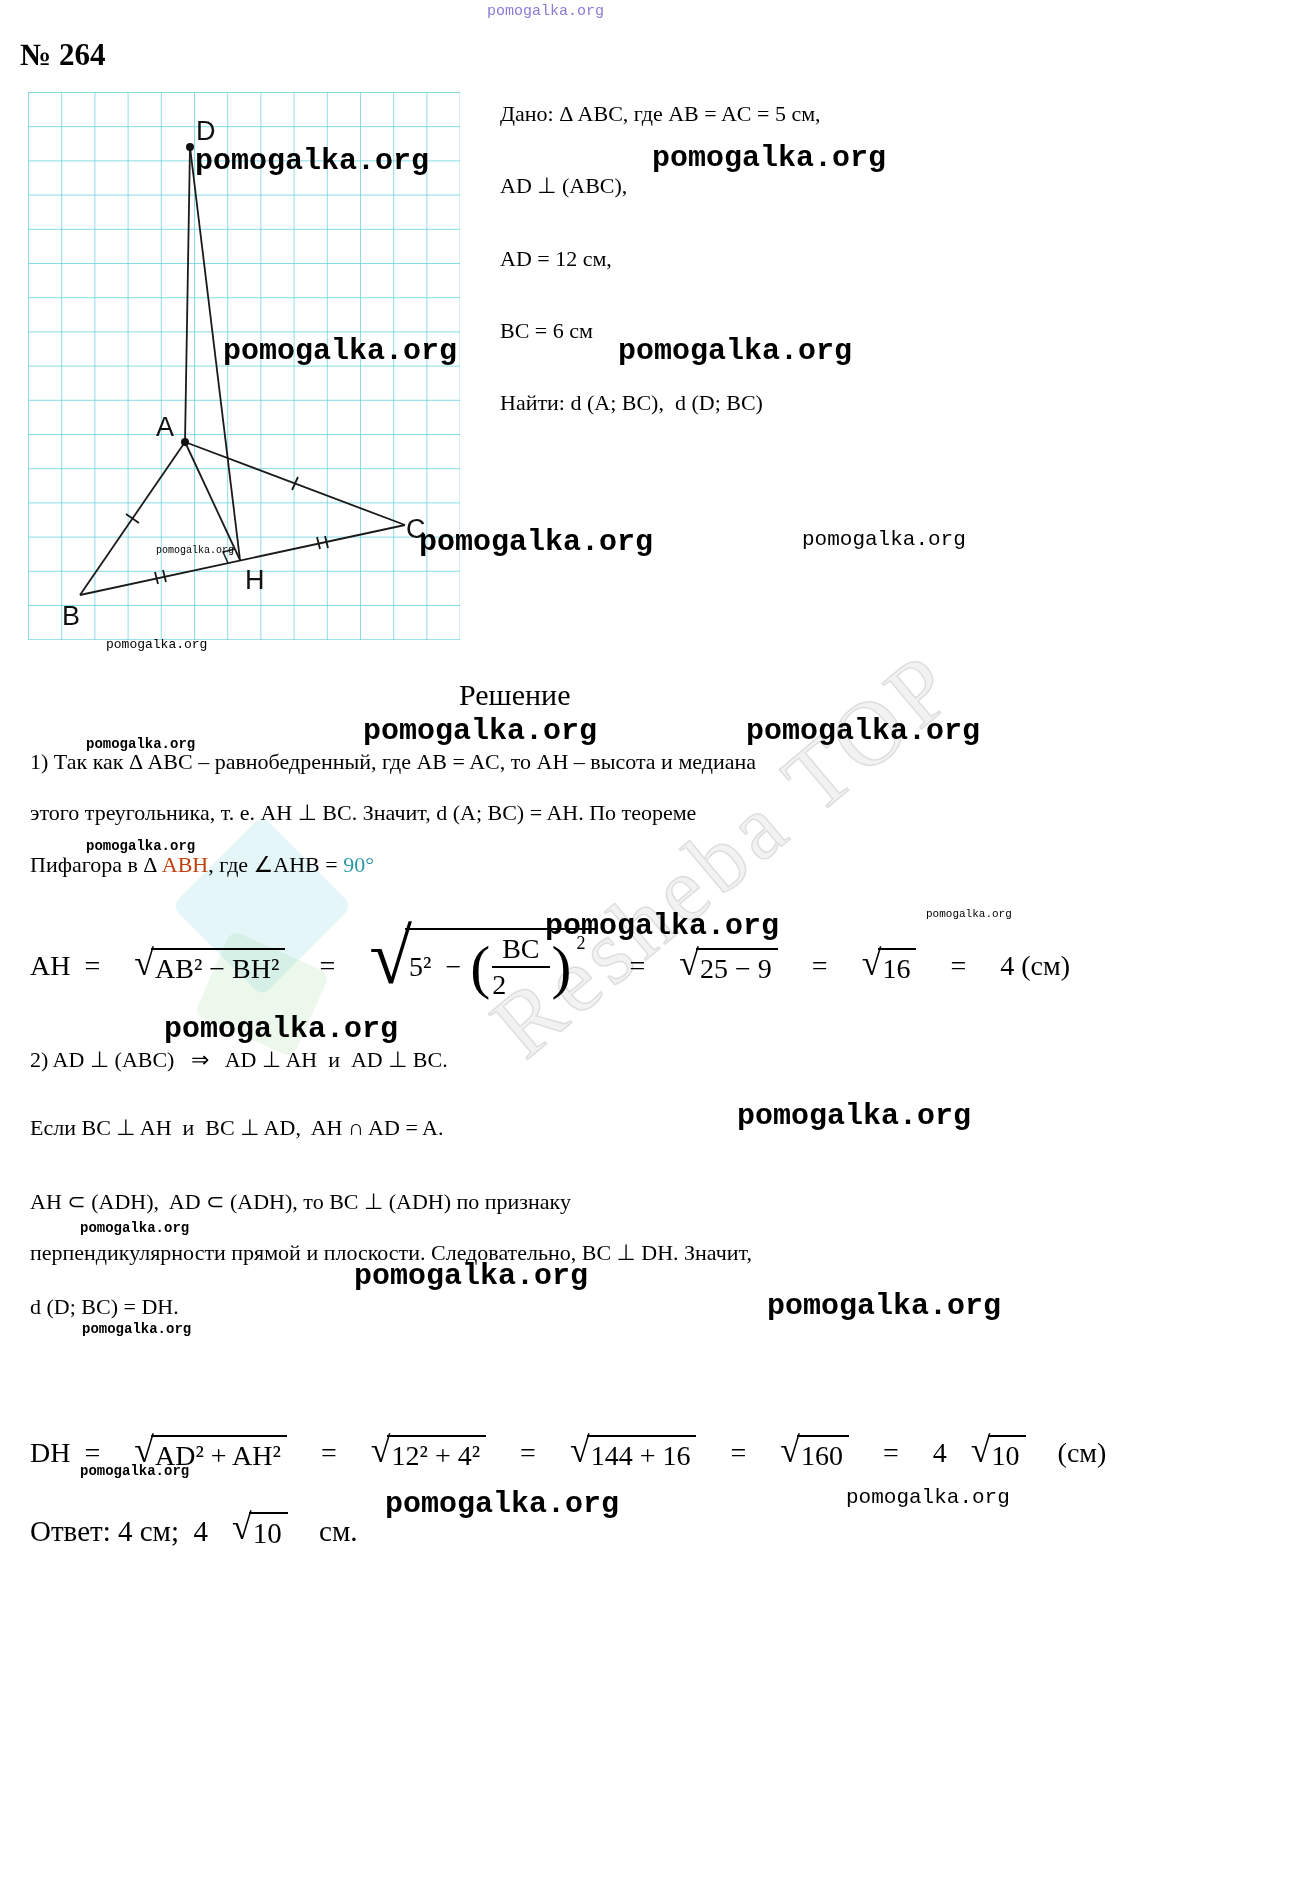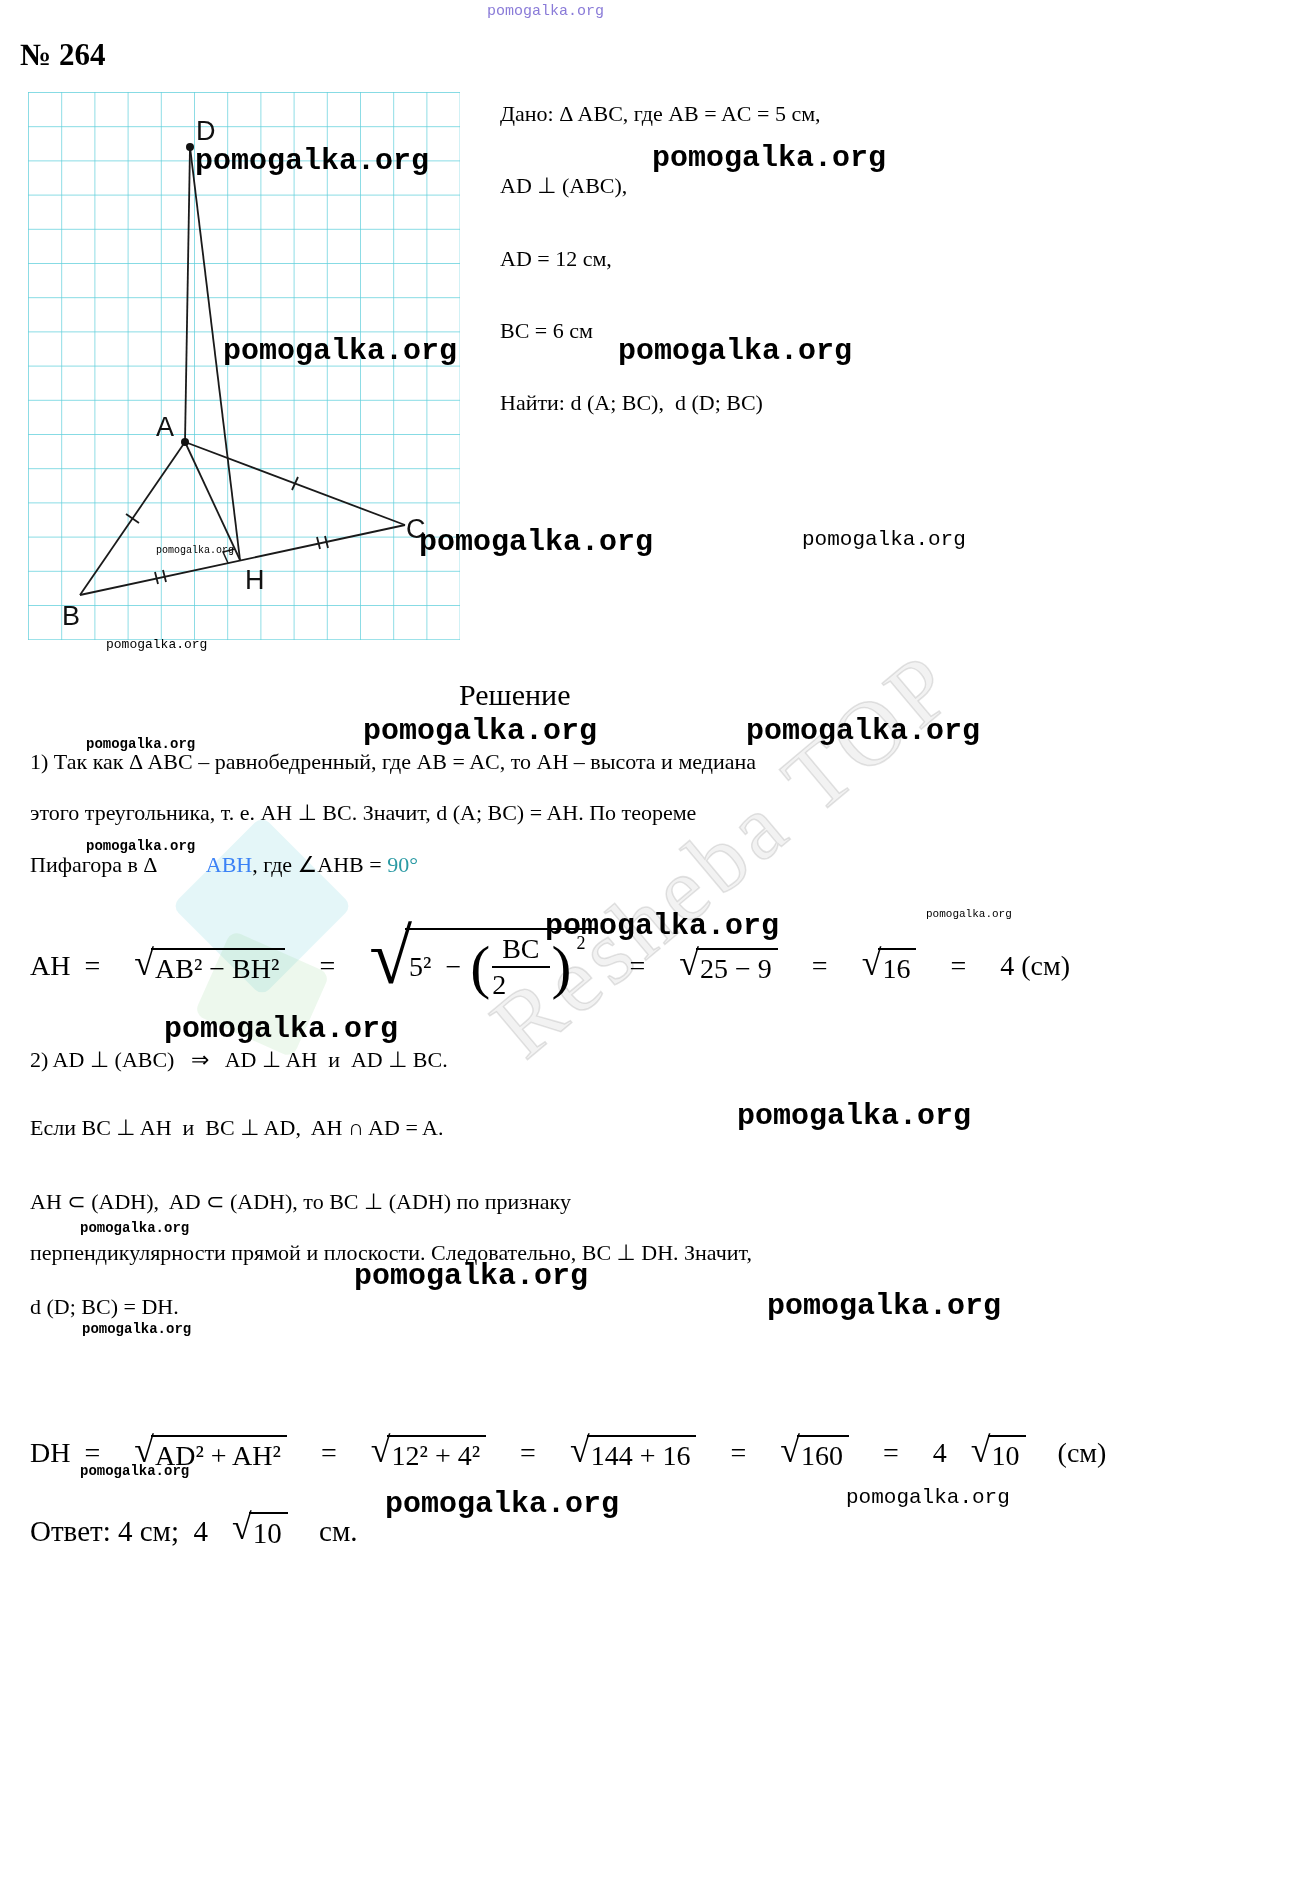--- a/index.html
+++ b/index.html
@@ -2,21 +2,21 @@
 <html><head>
 <meta charset="utf-8">
 <style>
   html,body{margin:0;padding:0;background:#fff;}
   #page{position:relative;width:1292px;height:1898px;background:#fff;overflow:hidden;
         font-family:"Liberation Serif",serif;color:#000;}
   
   .tl{position:absolute;font-size:22px;line-height:1.25;white-space:pre-wrap;z-index:2;}
   .num{font-weight:700;font-size:31px;}
   .heading{font-size:30px;}
-  .blue{color:#3b82f6;margin-left:44px;}
+  .blue{color:#c2410c;}
   .teal{color:#2b9aa4;}
   
   .fx{position:absolute;display:flex;align-items:center;font-size:28px;z-index:2;white-space:pre;gap:24px;}
   .fx>*{flex:none;}
   .feq{margin:0 10px;}
   .sqrt{display:inline-flex;align-items:flex-start;vertical-align:middle;}
   .rsym{font-size:36px;line-height:1;margin-right:-3px;transform:translateY(-3px);}
   .rad{border-top:2px solid #000;padding:3px 6px 0 4px;white-space:pre;}
   .sqrt.tall{align-items:flex-start;}
   .tall .rsym{font-size:78px;line-height:1;font-weight:200;margin-right:-7px;margin-top:-10px;transform:none;}

